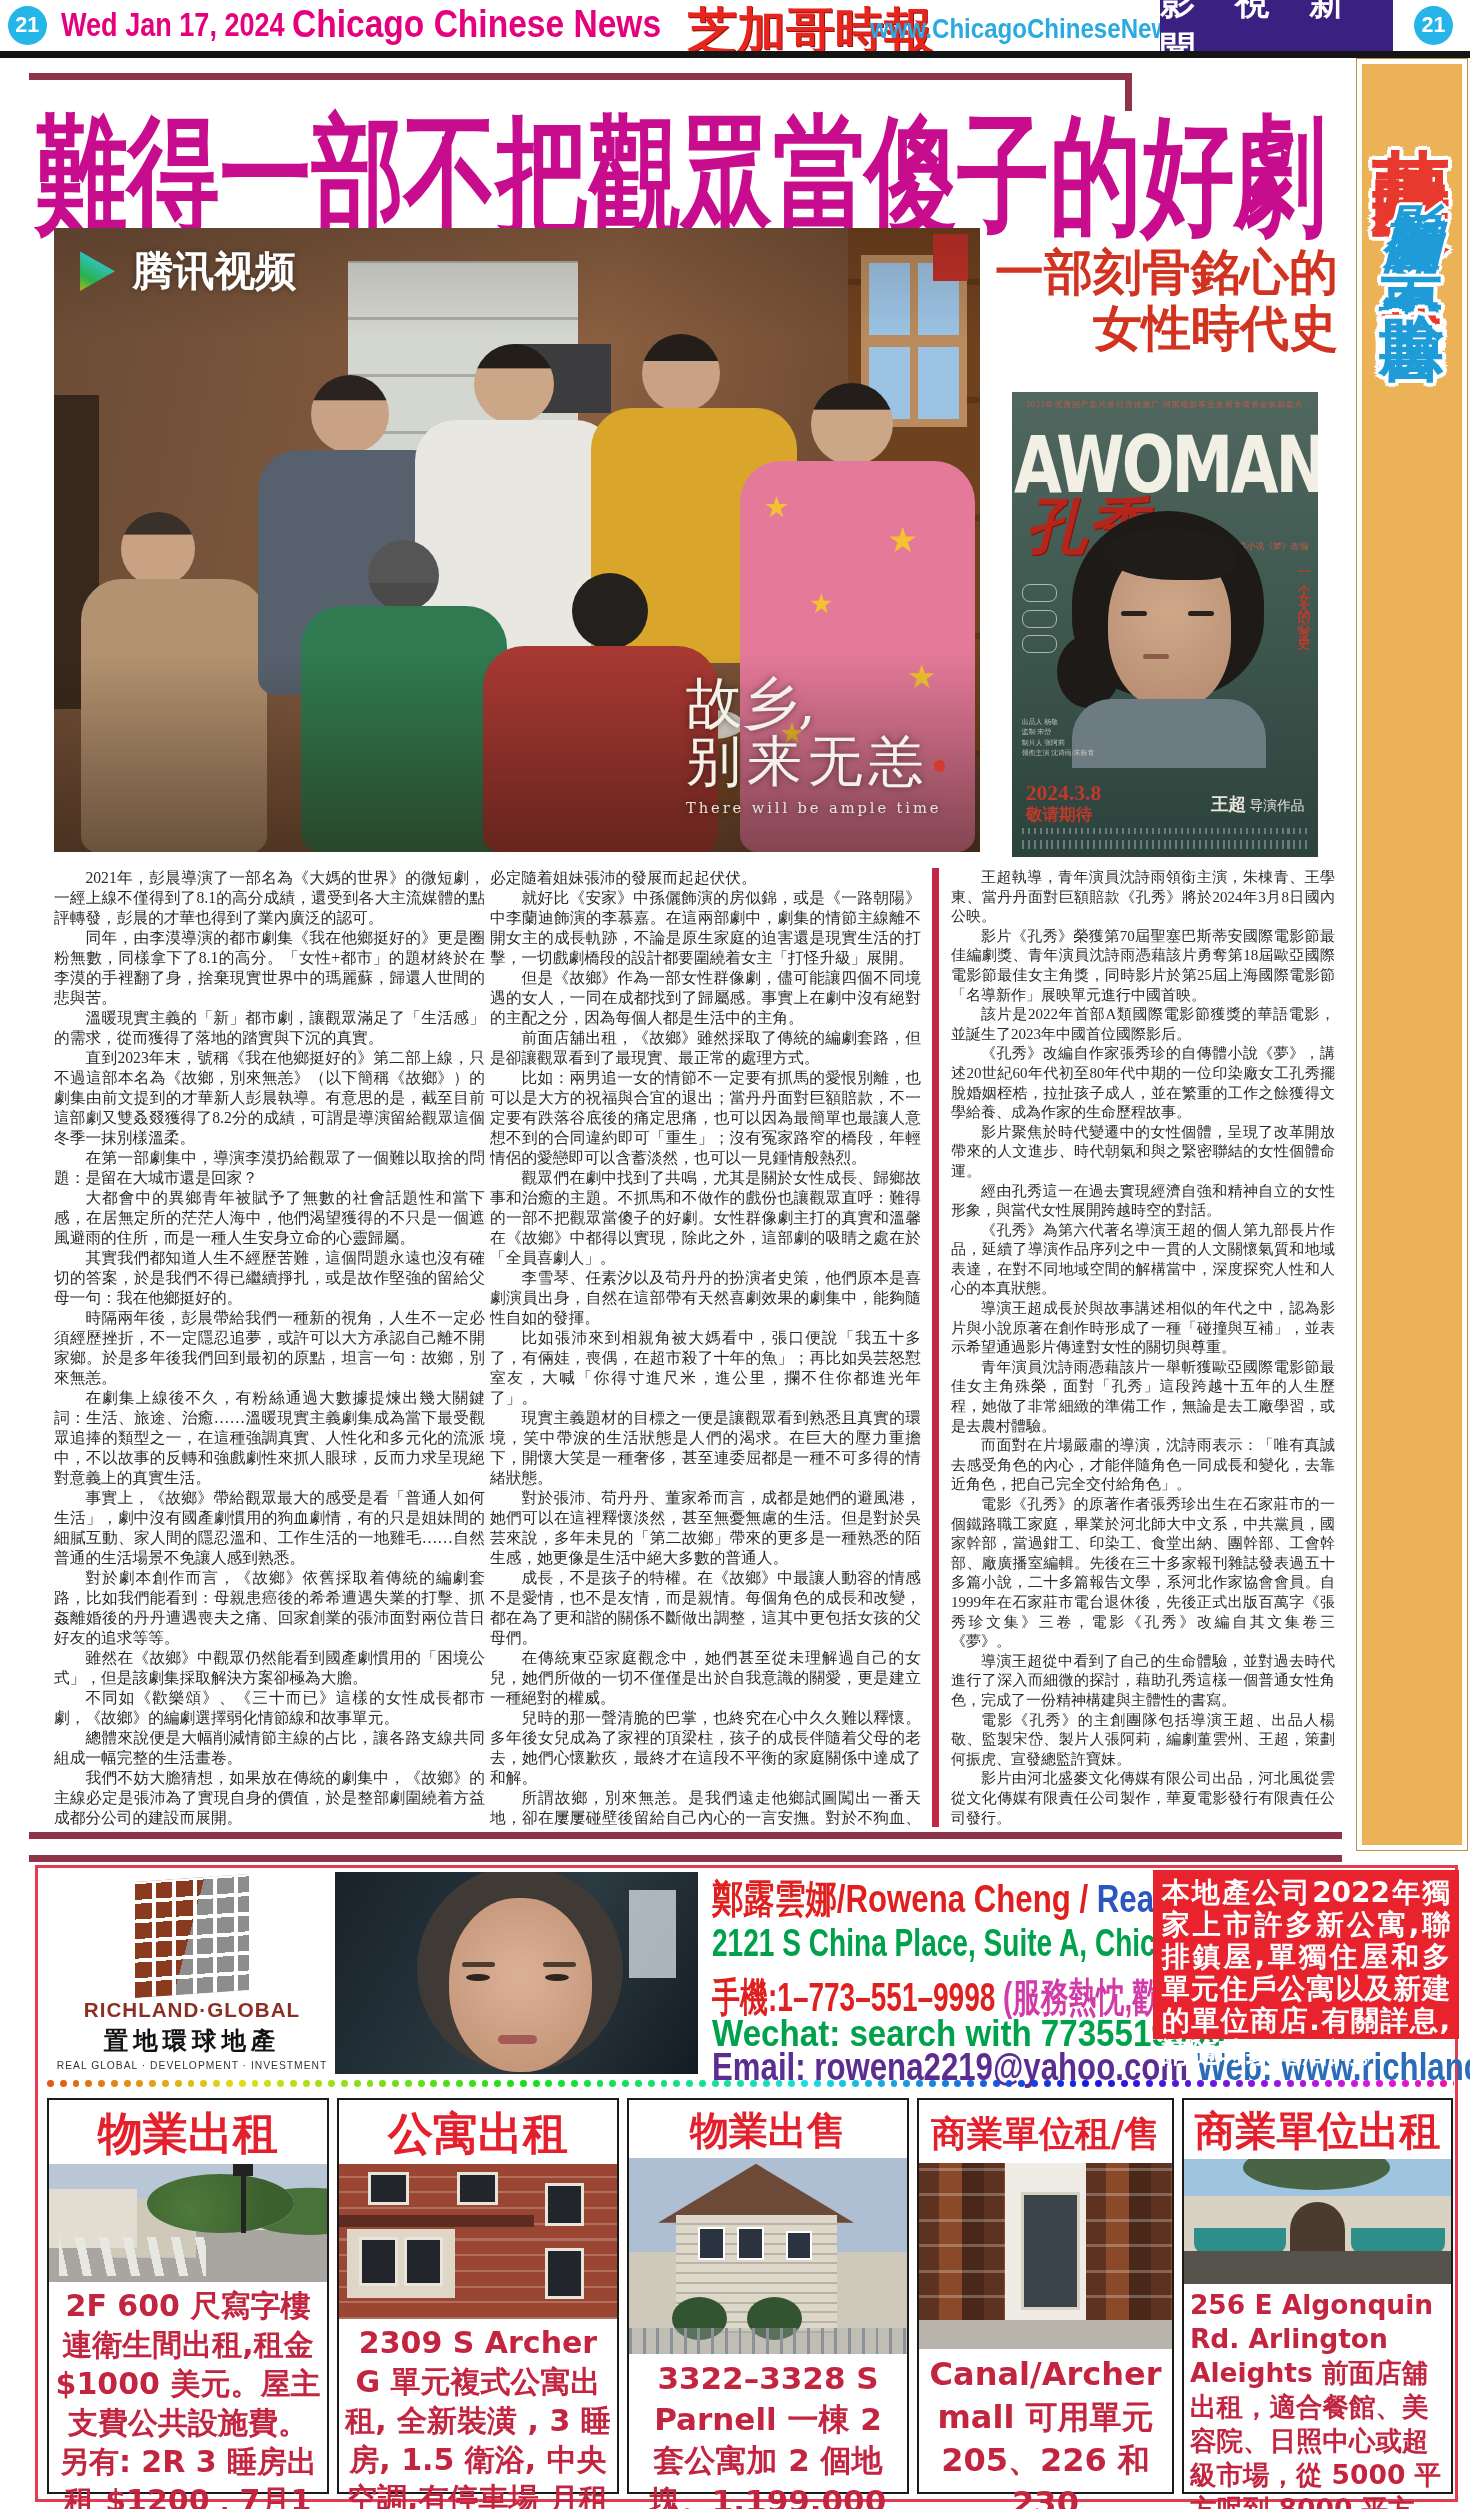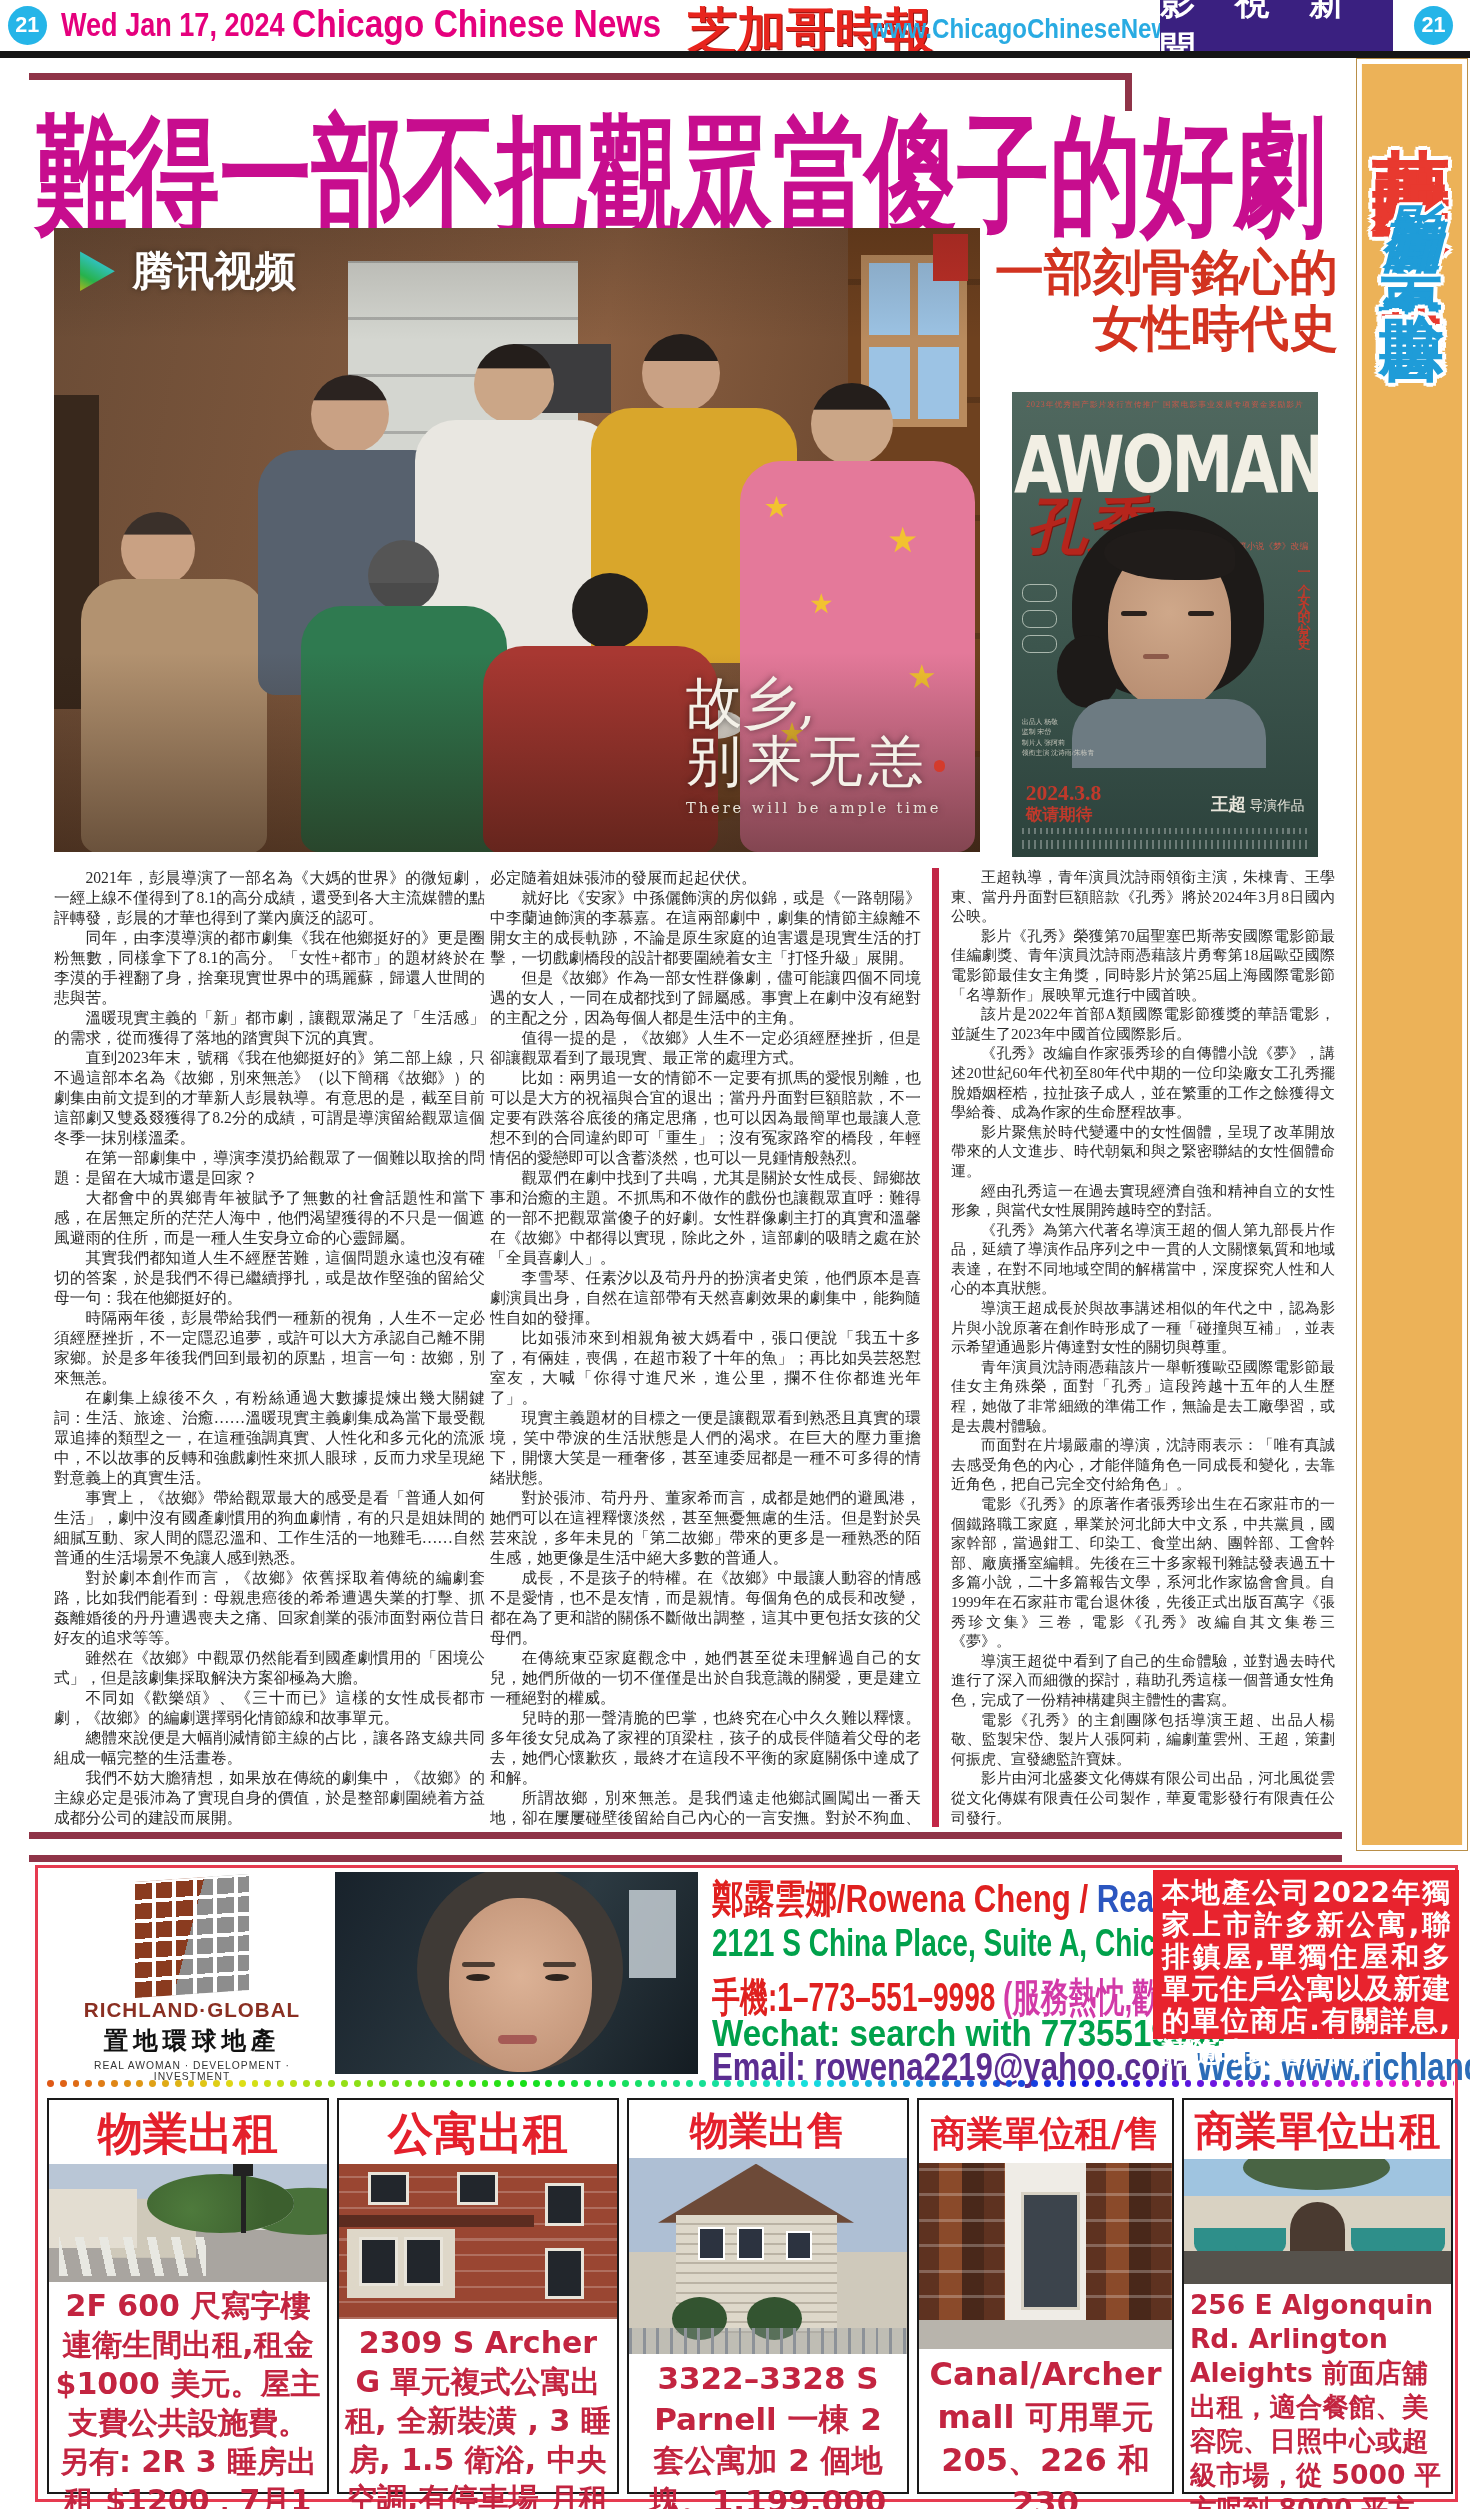--- a/index.html
+++ b/index.html
@@ -337,21 +337,21 @@
       <p>對於劇本創作而言，《故鄉》依舊採取着傳統的編劇套路，比如我們能看到：母親患癌後的希希遭遇失業的打擊、抓姦離婚後的丹丹遭遇喪夫之痛、回家創業的張沛面對兩位昔日好友的追求等等。</p>
       <p>雖然在《故鄉》中觀眾仍然能看到國產劇慣用的「困境公式」，但是該劇集採取解決方案卻極為大膽。</p>
       <p>不同如《歡樂頌》、《三十而已》這樣的女性成長都市劇，《故鄉》的編劇選擇弱化情節線和故事單元。</p>
       <p>總體來說便是大幅削減情節主線的占比，讓各路支線共同組成一幅完整的生活畫卷。</p>
       <p>我們不妨大膽猜想，如果放在傳統的劇集中，《故鄉》的主線必定是張沛為了實現自身的價值，於是整部劇圍繞着方益成都分公司的建設而展開。</p>
     </div>
   <div id="article-col2" class="col">
       <p class="cont">必定隨着姐妹張沛的發展而起起伏伏。</p>
       <p>就好比《安家》中孫儷飾演的房似錦，或是《一路朝陽》中李蘭迪飾演的李慕嘉。在這兩部劇中，劇集的情節主線離不開女主的成長軌跡，不論是原生家庭的迫害還是現實生活的打擊，一切戲劇橋段的設計都要圍繞着女主「打怪升級」展開。</p>
       <p>但是《故鄉》作為一部女性群像劇，儘可能讓四個不同境遇的女人，一同在成都找到了歸屬感。事實上在劇中沒有絕對的主配之分，因為每個人都是生活中的主角。</p>
-      <p>值得一提的是，《故鄉》人生不一定必須經歷挫折，但是卻讓觀眾看到了最現實、最正常的處理方式。</p>
+      <p>前面店舖出租，《故鄉》雖然採取了傳統的編劇套路，但是卻讓觀眾看到了最現實、最正常的處理方式。</p>
       <p>比如：兩男追一女的情節不一定要有抓馬的愛恨別離，也可以是大方的祝福與合宜的退出；當丹丹面對巨額賠款，不一定要有跌落谷底後的痛定思痛，也可以因為最簡單也最讓人意想不到的合同違約即可「重生」；沒有冤家路窄的橋段，年輕情侶的愛戀即可以含蓄淡然，也可以一見鍾情般熱烈。</p>
       <p>觀眾們在劇中找到了共鳴，尤其是關於女性成長、歸鄉故事和治癒的主題。不抓馬和不做作的戲份也讓觀眾直呼：難得的一部不把觀眾當傻子的好劇。女性群像劇主打的真實和溫馨在《故鄉》中都得以實現，除此之外，這部劇的吸睛之處在於「全員喜劇人」。</p>
       <p>李雪琴、任素汐以及苟丹丹的扮演者史策，他們原本是喜劇演員出身，自然在這部帶有天然喜劇效果的劇集中，能夠隨性自如的發揮。</p>
       <p>比如張沛來到相親角被大媽看中，張口便說「我五十多了，有倆娃，喪偶，在超市殺了十年的魚」；再比如吳芸怒懟室友，大喊「你得寸進尺米，進公里，攔不住你都進光年了」。</p>
       <p>現實主義題材的目標之一便是讓觀眾看到熟悉且真實的環境，笑中帶淚的生活狀態是人們的渴求。在巨大的壓力重擔下，開懷大笑是一種奢侈，甚至連委屈都是一種不可多得的情緒狀態。</p>
       <p>對於張沛、苟丹丹、董家希而言，成都是她們的避風港，她們可以在這裡釋懷淡然，甚至無憂無慮的生活。但是對於吳芸來說，多年未見的「第二故鄉」帶來的更多是一種熟悉的陌生感，她更像是生活中絕大多數的普通人。</p>
       <p>成長，不是孩子的特權。在《故鄉》中最讓人動容的情感不是愛情，也不是友情，而是親情。每個角色的成長和改變，都在為了更和諧的關係不斷做出調整，這其中更包括女孩的父母們。</p>
       <p>在傳統東亞家庭觀念中，她們甚至從未理解過自己的女兒，她們所做的一切不僅僅是出於自我意識的關愛，更是建立一種絕對的權威。</p>
       <p>兒時的那一聲清脆的巴掌，也終究在心中久久難以釋懷。多年後女兒成為了家裡的頂梁柱，孩子的成長伴隨着父母的老去，她們心懷歉疚，最終才在這段不平衡的家庭關係中達成了和解。</p>
       <p>所謂故鄉，別來無恙。是我們遠走他鄉試圖闖出一番天地，卻在屢屢碰壁後留給自己內心的一言安撫。對於不狗血、不抓馬的劇集而言，順理成章的慢生活帶給觀眾無限的溫暖與治癒。</p>
@@ -376,21 +376,21 @@
 
   <div class="rule" style="top:1832px;"></div>
   <div class="rule" style="top:1855px;"></div>
 
   <div class="adframe"></div>
 
   <div class="rlogo">
     <div class="bldg"></div>
     <div class="nm">RICHLAND·GLOBAL</div>
     <div class="cn">置地環球地產</div>
-    <div class="sub">REAL AWOMAN · DEVELOPMENT · INVESTMENT</div>
+    <div class="sub">REAL GLOBAL · DEVELOPMENT · INVESTMENT</div>
   </div>
 
   <div class="rphoto">
     <div class="hair"></div>
       <div class="face"></div>
     <div class="brow" style="left:127px;"></div>
       <div class="brow" style="left:208px;"></div>
     <div class="eye" style="left:131px;"></div>
       <div class="eye" style="left:210px;"></div>
     <div class="lip"></div>

